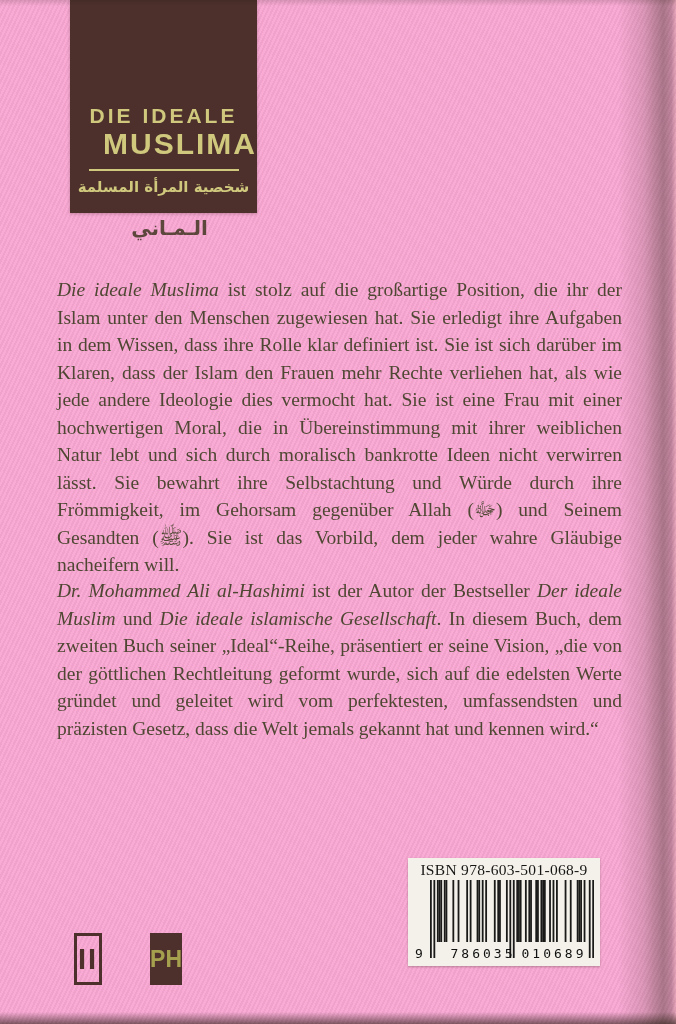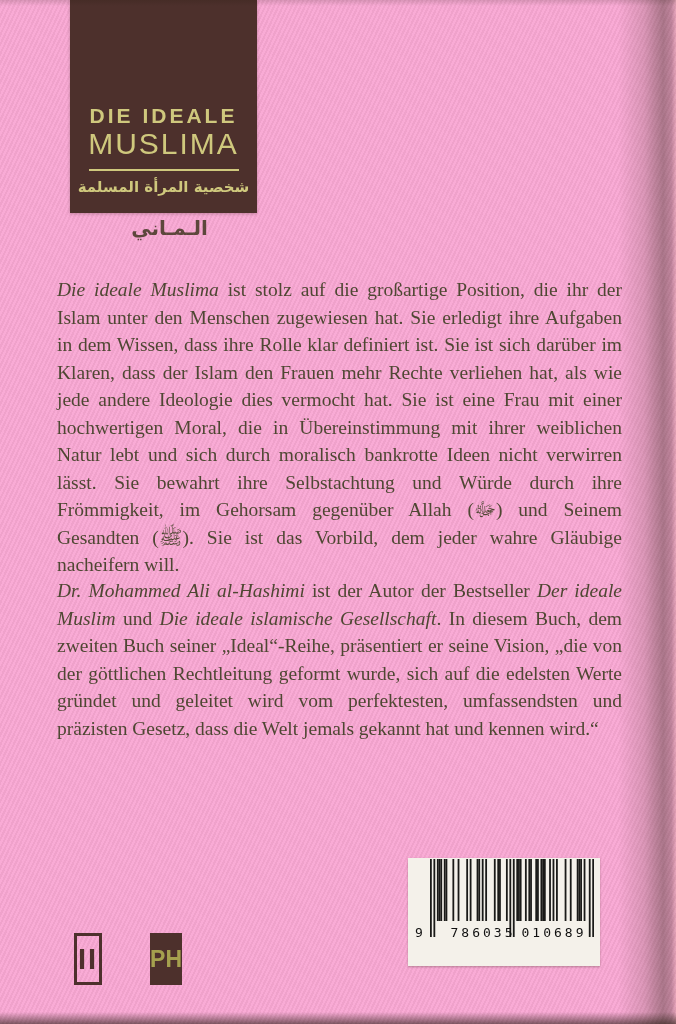--- a/index.html
+++ b/index.html
@@ -23,21 +23,21 @@
     text-align:center;color:#cfc87d;
     box-shadow:0 1px 3px rgba(40,25,10,0.25);
   }
   .title-line1{
     margin-top:104px;
     font-family:"Liberation Sans", sans-serif;
     font-size:21px;font-weight:600;letter-spacing:3px;
   }
   .title-line2{
     font-family:"Liberation Sans", sans-serif;
-    font-size:30px;font-weight:normal;letter-spacing:2px;line-height:1.05;
+    font-size:30px;font-weight:bold;letter-spacing:2px;line-height:1.05;text-align:right;
   }
   .title-rule{width:150px;height:2px;background:#cfc87d;margin:9px auto 7px;}
   .title-arabic{
     direction:rtl;
     font-family:"DejaVu Sans", sans-serif;
     font-size:15px;font-weight:bold;
   }
   .lang-label{
     position:absolute;left:76px;top:216px;width:187px;
     text-align:center;direction:rtl;
@@ -120,20 +120,21 @@
     <div class="title-rule"></div>
     <div class="title-arabic">شخصية المرأة المسلمة</div>
   </div>
 
   <div class="lang-label">الـمـاني</div>
 
   <p class="para para-1"><i>Die ideale Muslima</i><span> ist stolz auf die großartige Position, die ihr der Islam unter den Menschen zugewiesen hat. Sie erledigt ihre Aufgaben in dem Wissen, dass ihre Rolle klar definiert ist. Sie ist sich darüber im Klaren, dass der Islam den Frauen mehr Rechte verliehen hat, als wie jede andere Ideologie dies vermocht hat. Sie ist eine Frau mit einer hochwertigen Moral, die in Übereinstimmung mit ihrer weiblichen Natur lebt und sich durch moralisch bankrotte Ideen nicht verwirren lässt. Sie bewahrt ihre Selbstachtung und Würde durch ihre Frömmigkeit, im Gehorsam gegenüber Allah (ﷻ) und Seinem Gesandten (ﷺ). Sie ist das Vorbild, dem jeder wahre Gläubige nacheifern will.</span></p>
   <p class="para para-2"><i>Dr. Mohammed Ali al-Hashimi</i><span> ist der Autor der Bestseller </span><i>Der ideale Muslim</i><span> und </span><i>Die ideale islamische Gesellschaft</i><span>. In diesem Buch, dem zweiten Buch seiner „Ideal“-Reihe,  präsentiert er seine Vision, „die von der göttlichen Rechtleitung geformt wurde, sich auf die edelsten Werte gründet und geleitet wird vom perfektesten, umfassendsten und präzisten Gesetz, dass die Welt jemals gekannt hat und kennen wird.“</span></p>
 
   <div class="isbn-box">
+    <div class="isbn-label">ISBN 978-603-501-068-9</div>
     <div class="barcode">
       <svg id="barcode-svg" width="164" height="80" viewBox="0 0 164 80">
           <rect x="0.00" y="0" width="1.79" height="78" fill="#1a1a18"></rect>
           <rect x="3.45" y="0" width="1.79" height="78" fill="#1a1a18"></rect>
           <rect x="6.91" y="0" width="1.79" height="62" fill="#1a1a18"></rect>
           <rect x="8.63" y="0" width="1.79" height="62" fill="#1a1a18"></rect>
           <rect x="10.36" y="0" width="1.79" height="62" fill="#1a1a18"></rect>
           <rect x="13.81" y="0" width="1.79" height="62" fill="#1a1a18"></rect>
           <rect x="15.54" y="0" width="1.79" height="62" fill="#1a1a18"></rect>
           <rect x="22.44" y="0" width="1.79" height="62" fill="#1a1a18"></rect>

